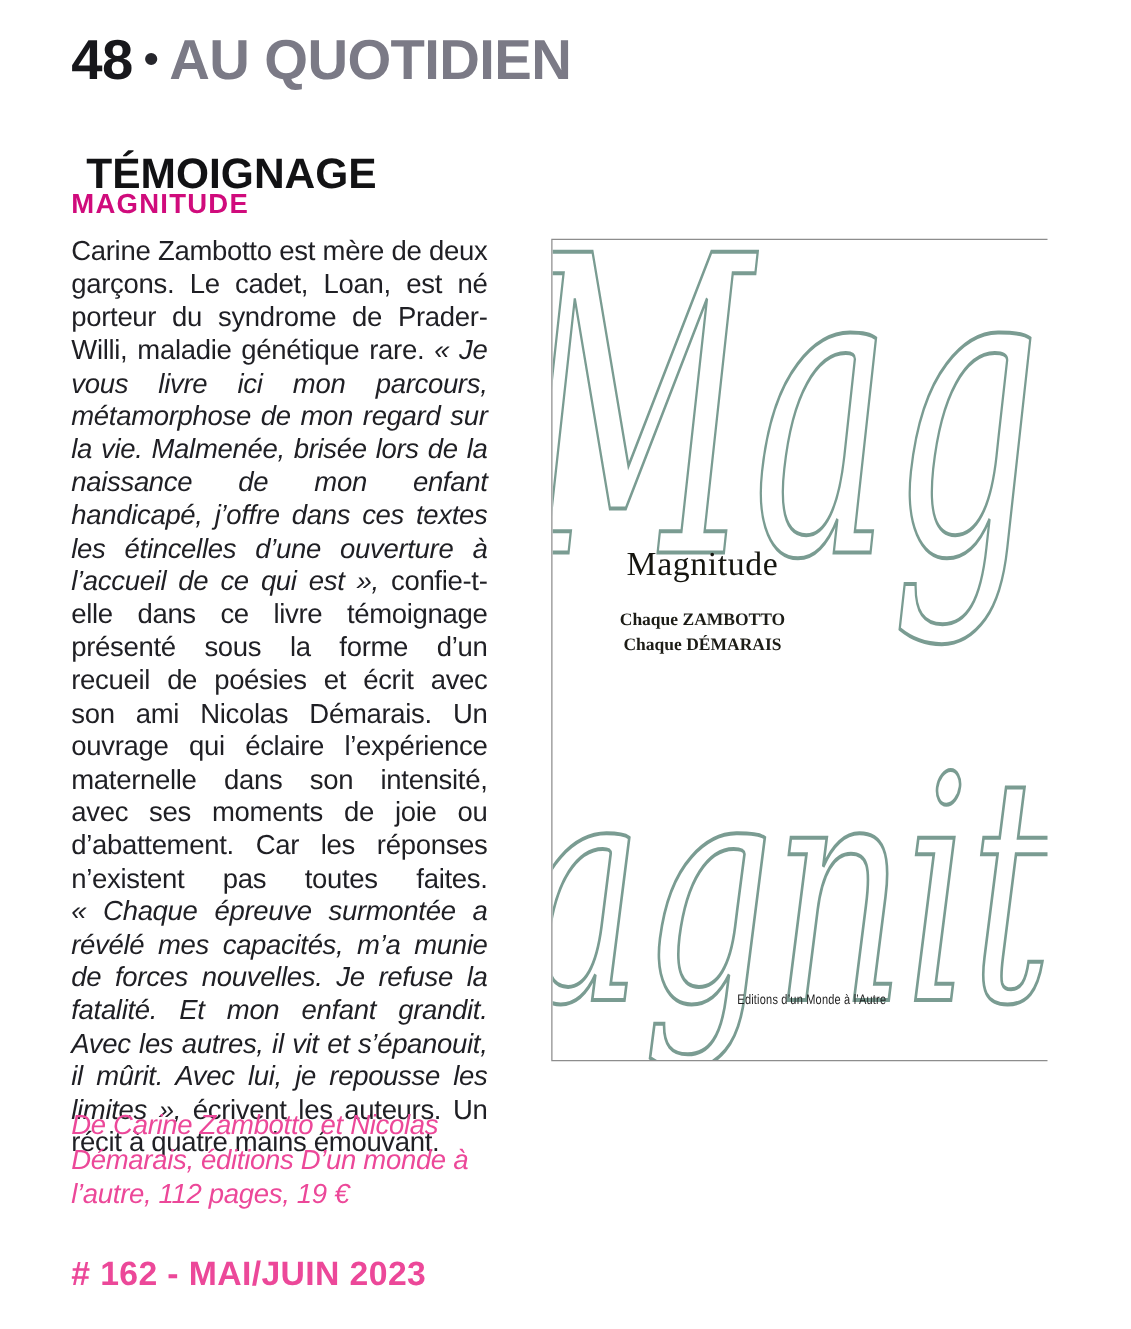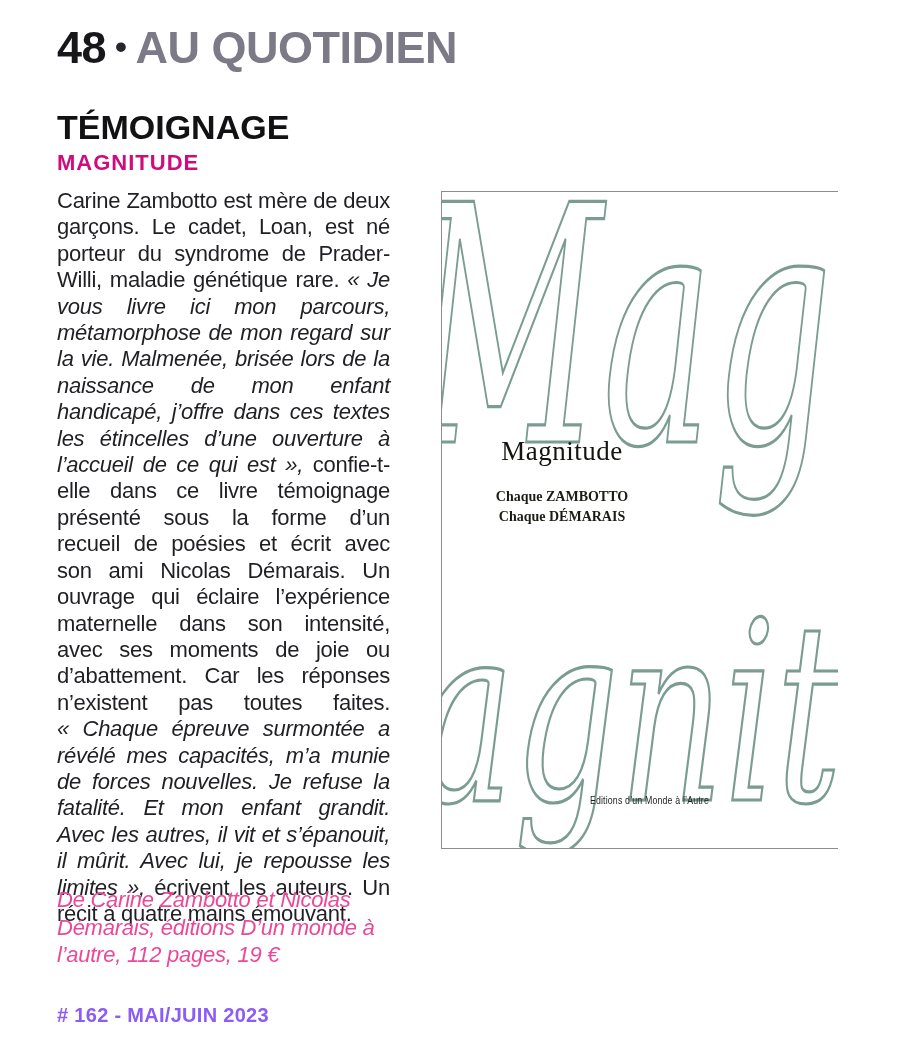--- a/index.html
+++ b/index.html
@@ -34,21 +34,21 @@
     position: relative;
     top: -5px;
   }
   .section { color: #7b7a86; font-weight: 700; }
 
   
   .kicker {
     position: absolute;
     left: 57px;
     top: 108px;
-    margin: 0;
+    margin: 12px;
     font-size: 34px;
     font-weight: 800;
     letter-spacing: 0px;
     color: #121214;
   }
   .title {
     position: absolute;
     left: 57px;
     top: 150px;
     margin: 0;
@@ -86,24 +86,24 @@
     letter-spacing: -0.25px;
     font-style: italic;
     color: #ec4899;
   }
 
   
   .footer {
     position: absolute;
     left: 57px;
     top: 1004px;
-    font-size: 20px;
+    font-size: 27px;
     font-weight: 700;
     letter-spacing: 0.3px;
-    color: #8b5cf6;
+    color: #ec4899;
   }
 
   
   .cover {
     position: absolute;
     left: 441px;
     top: 191px;
     width: 416px;
     height: 658px;
     margin: 0;

